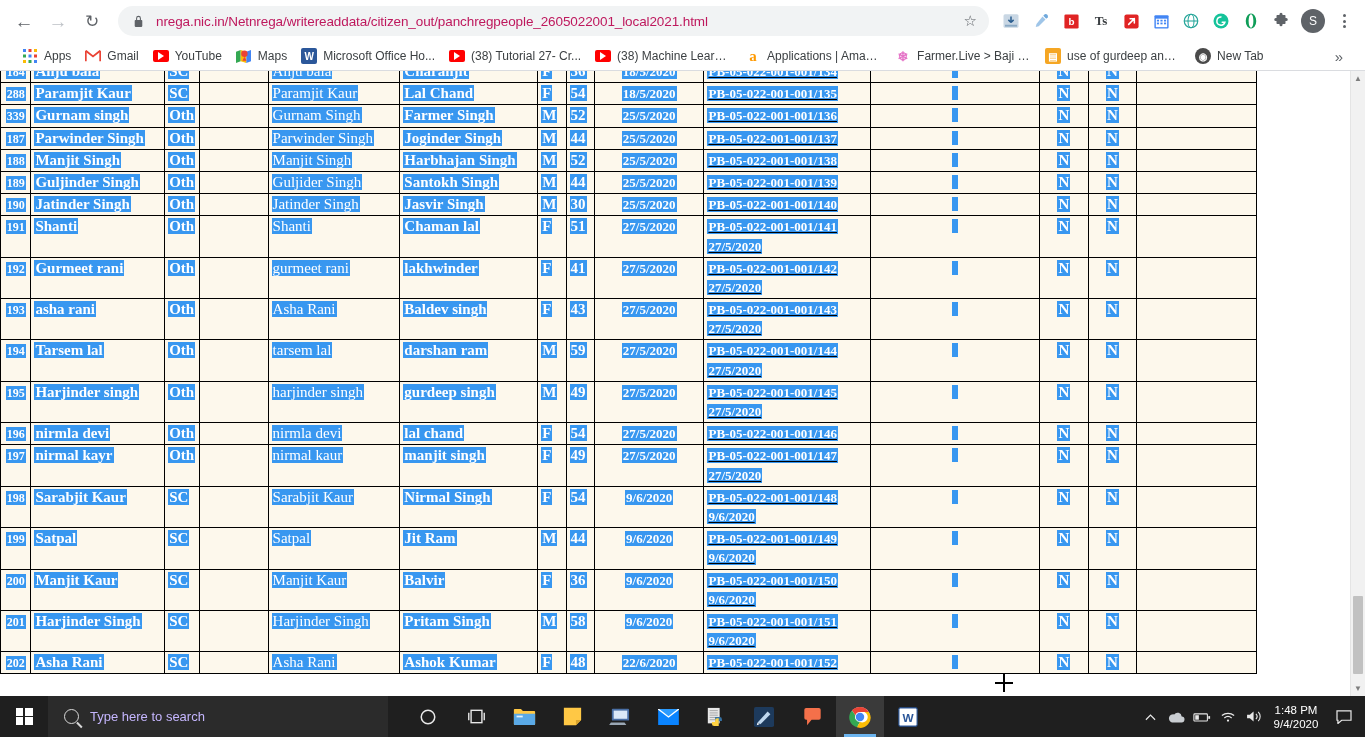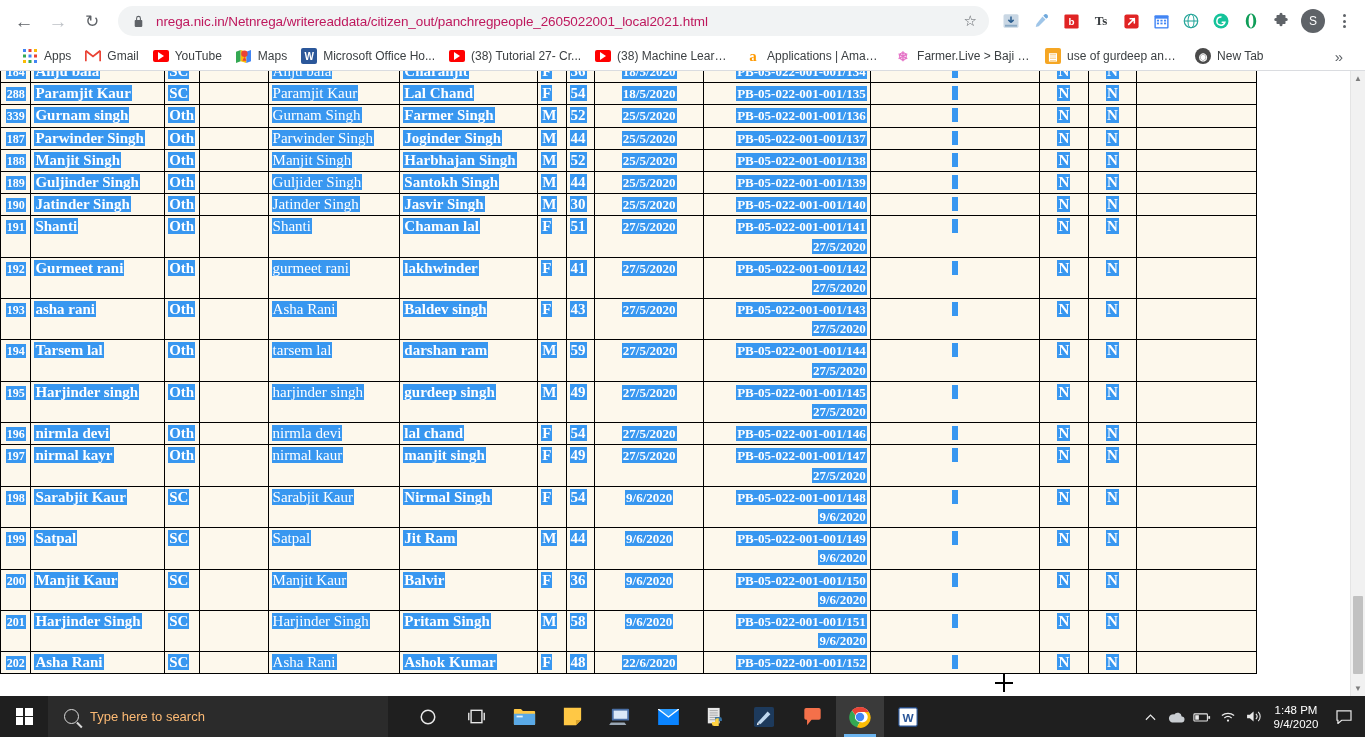--- a/index.html
+++ b/index.html
@@ -172,21 +172,21 @@
   td.c-sno .sel { font-size: 12px; }
   td.c-hoh   { width: 132px; }
   td.c-cat   { width: 34px; }
   td.c-blank1{ width: 68px; }
   td.c-app   { width: 130px; font-weight: normal; }
   td.c-father{ width: 136px; }
   td.c-gen   { width: 28px; }
   td.c-age   { width: 28px; }
   td.c-date  { width: 108px; text-align: center; font-size: 13px; }
   td.c-date .sel { font-size: 13px; }
-  td.c-jobcard { width: 164px; text-align: right; font-size: 13px; }
+  td.c-jobcard { width: 164px; text-align: left; font-size: 13px; text-decoration: underline; }
   td.c-jobcard .sel { font-size: 13px; }
   td.c-wide  { width: 167px; text-align: center; }
   td.c-n1    { width: 48px;  text-align: center; }
   td.c-n2    { width: 48px;  text-align: center; }
   td.c-last  { width: 118px; }
 
   td.c-app .sel { font-weight: normal; }
   .caret { background:#3897F0; display:inline-block; width:6px; height:14px; vertical-align:-2px; }
 
   
@@ -249,21 +249,21 @@
     width: 15px; height: 15px;
     border: 1.7px solid #d9d9d9;
     border-radius: 50%;
     position: relative;
     flex: 0 0 auto;
   }
   #search-box .mag:after {
     content:""; position:absolute; right:-5px; bottom:-3px;
     width: 7px; height:1.7px; background:#d9d9d9; transform: rotate(45deg);
   }
-  #search-placeholder { font-size: 13px; color: #fdba74; }
+  #search-placeholder { font-size: 13px; color: #c4b5fd; }
   #tb-icons { display: flex; align-items: center; gap: 0px; margin-left: 16px; }
   .tb-ico {
     width: 48px; height: 41px;
     display: flex; align-items: center; justify-content: center;
     position: relative;
   }
   .tb-ico.active { background: #3a3a3a; }
   .tb-ico.active:after {
     content:""; position:absolute; bottom:0; left:8px; right:8px; height:3px; background:#6cb4ee;
   }

